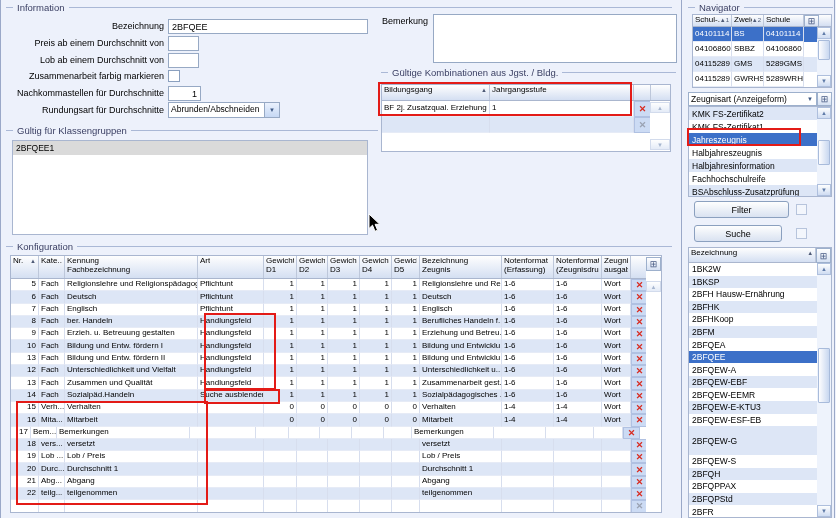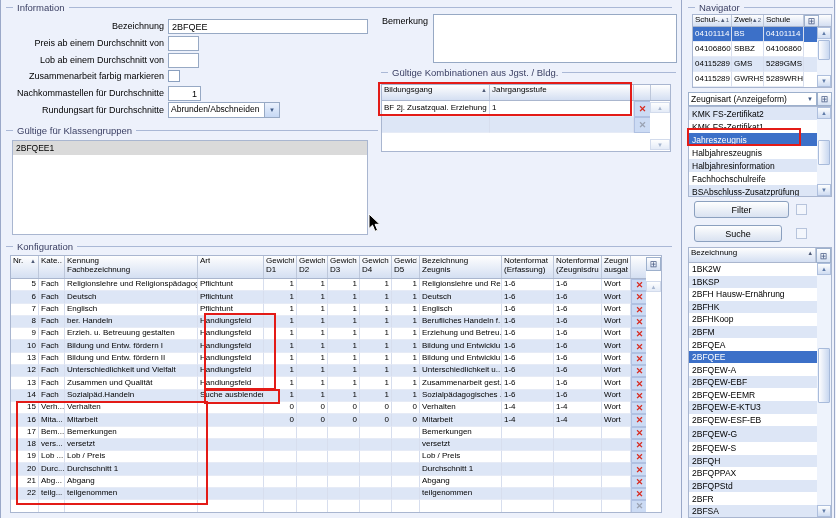--- a/index.html
+++ b/index.html
@@ -124,21 +124,21 @@
           <div class="delcell gray" style="width: 17px;">✕</div>
         </div>
       </div>
     <div class="sbar" style="right:0;top:16px;bottom:0;width:20px;background:#fff;">
       <div class="sbtn faint" style="top:1px;height:11px;">▲</div>
       <div class="sbtn faint" style="bottom:1px;height:11px;">▼</div>
     </div>
   </div>
 
   <div class="ghead" style="left:6px;top:124px;width:372px;">
-    <span class="glbl">Gültige für Klassengruppen</span>
+    <span class="glbl">Gültig für Klassengruppen</span>
   </div>
   <div class="grid" style="left:12px;top:140px;width:356px;height:95px;">
     <div id="klass-body">
         <div class="litem selgray" style="height: 14px;">2BFQEE1</div>
       </div>
   </div>
 
   <div class="ghead" style="left:6px;top:240px;width:666px;">
     <span class="glbl">Konfiguration</span>
   </div>
@@ -356,21 +356,21 @@
           <div class="cell r" style="width: 32px;">0</div>
           <div class="cell r" style="width: 32px;">0</div>
           <div class="cell r" style="width: 28px;">0</div>
           <div class="cell" style="width: 82px;">Mitarbeit</div>
           <div class="cell" style="width: 52px;">1-4</div>
           <div class="cell" style="width: 48px;">1-4</div>
           <div class="cell" style="width: 29px;">Wort</div>
           <div class="delcell" style="width: 17px;">✕</div>
         </div>
         <div class="brow row-white" style="height: 12.3px;">
-          <div class="cell r" style="width: 28px;">17</div>
+          <div class="cell r" style="width: 20px;">17</div>
           <div class="cell" style="width: 26px;">Bem...</div>
           <div class="cell" style="width: 133px;">Bemerkungen</div>
           <div class="cell" style="width: 66px;"></div>
           <div class="cell r" style="width: 33px;"></div>
           <div class="cell r" style="width: 31px;"></div>
           <div class="cell r" style="width: 32px;"></div>
           <div class="cell r" style="width: 32px;"></div>
           <div class="cell r" style="width: 28px;"></div>
           <div class="cell" style="width: 82px;">Bemerkungen</div>
           <div class="cell" style="width: 52px;"></div>
@@ -567,21 +567,21 @@
         <div class="litem row-alt" style="height: 12.55px; width: 130px;">2BFHK</div>
         <div class="litem row-white" style="height: 12.55px; width: 130px;">2BFHKoop</div>
         <div class="litem row-alt" style="height: 12.55px; width: 130px;">2BFM</div>
         <div class="litem row-white" style="height: 12.55px; width: 130px;">2BFQEA</div>
         <div class="litem selrow" style="height: 12.55px; width: 130px;">2BFQEE</div>
         <div class="litem row-white" style="height: 12.55px; width: 130px;">2BFQEW-A</div>
         <div class="litem row-alt" style="height: 12.55px; width: 130px;">2BFQEW-EBF</div>
         <div class="litem row-white" style="height: 12.55px; width: 130px;">2BFQEW-EEMR</div>
         <div class="litem row-alt" style="height: 12.55px; width: 130px;">2BFQEW-E-KTU3</div>
         <div class="litem row-white" style="height: 12.55px; width: 130px;">2BFQEW-ESF-EB</div>
-        <div class="litem row-alt" style="height: 16px; width: 130px;">2BFQEW-G</div>
+        <div class="litem row-alt" style="height: 29px; width: 130px;">2BFQEW-G</div>
         <div class="litem row-white" style="height: 12.55px; width: 130px;">2BFQEW-S</div>
         <div class="litem row-alt" style="height: 12.55px; width: 130px;">2BFQH</div>
         <div class="litem row-white" style="height: 12.55px; width: 130px;">2BFQPPAX</div>
         <div class="litem row-alt" style="height: 12.55px; width: 130px;">2BFQPStd</div>
         <div class="litem row-white" style="height: 12.55px; width: 130px;">2BFR</div>
         <div class="litem row-alt" style="height: 12.55px; width: 130px;">2BFSA</div>
         <div class="litem row-white" style="height: 12.55px; width: 130px;">2BFST</div>
       </div>
     <div class="sbar" style="right:0;top:15px;bottom:0;width:14px;">
       <div class="sbtn" style="top:0;height:12px;">▲</div>

